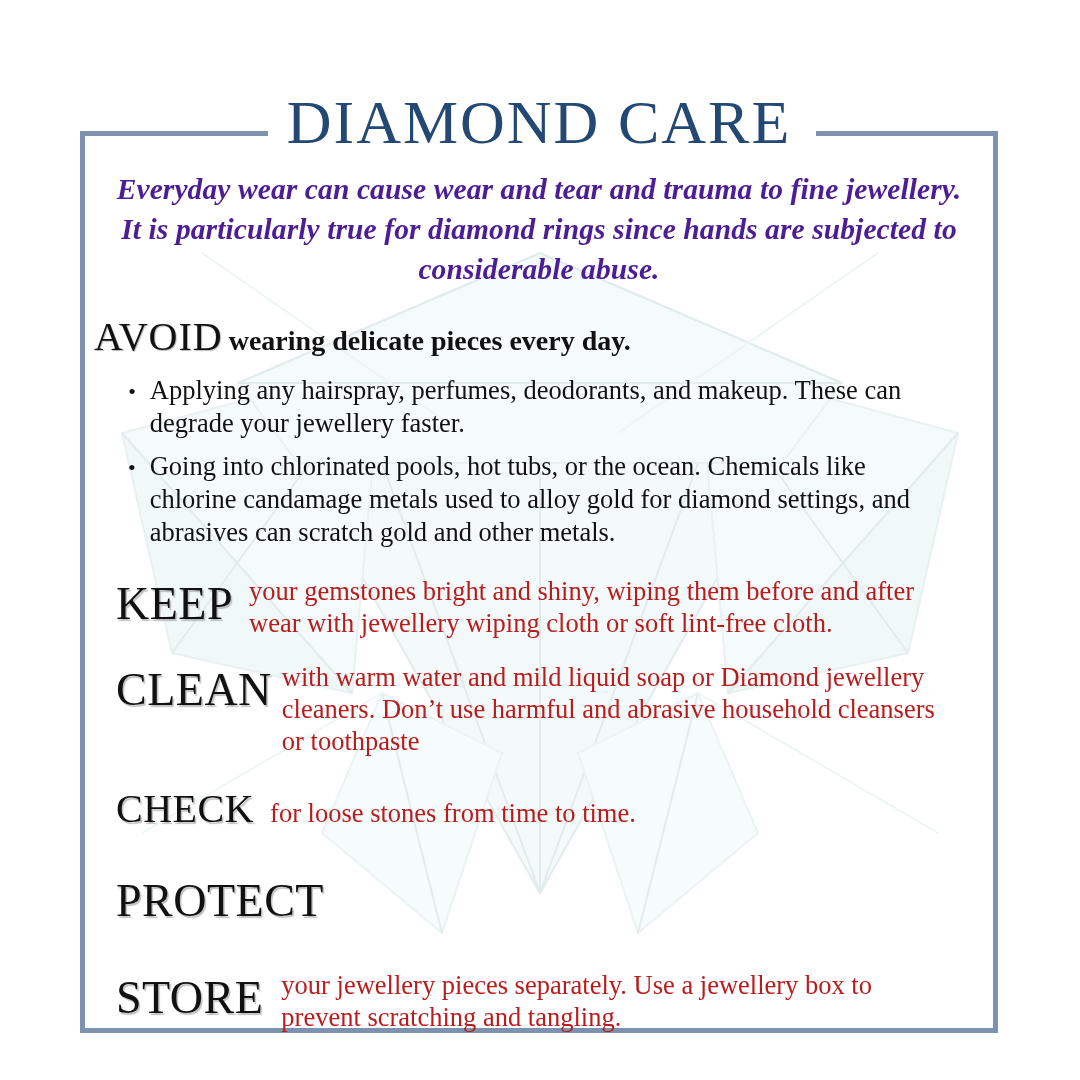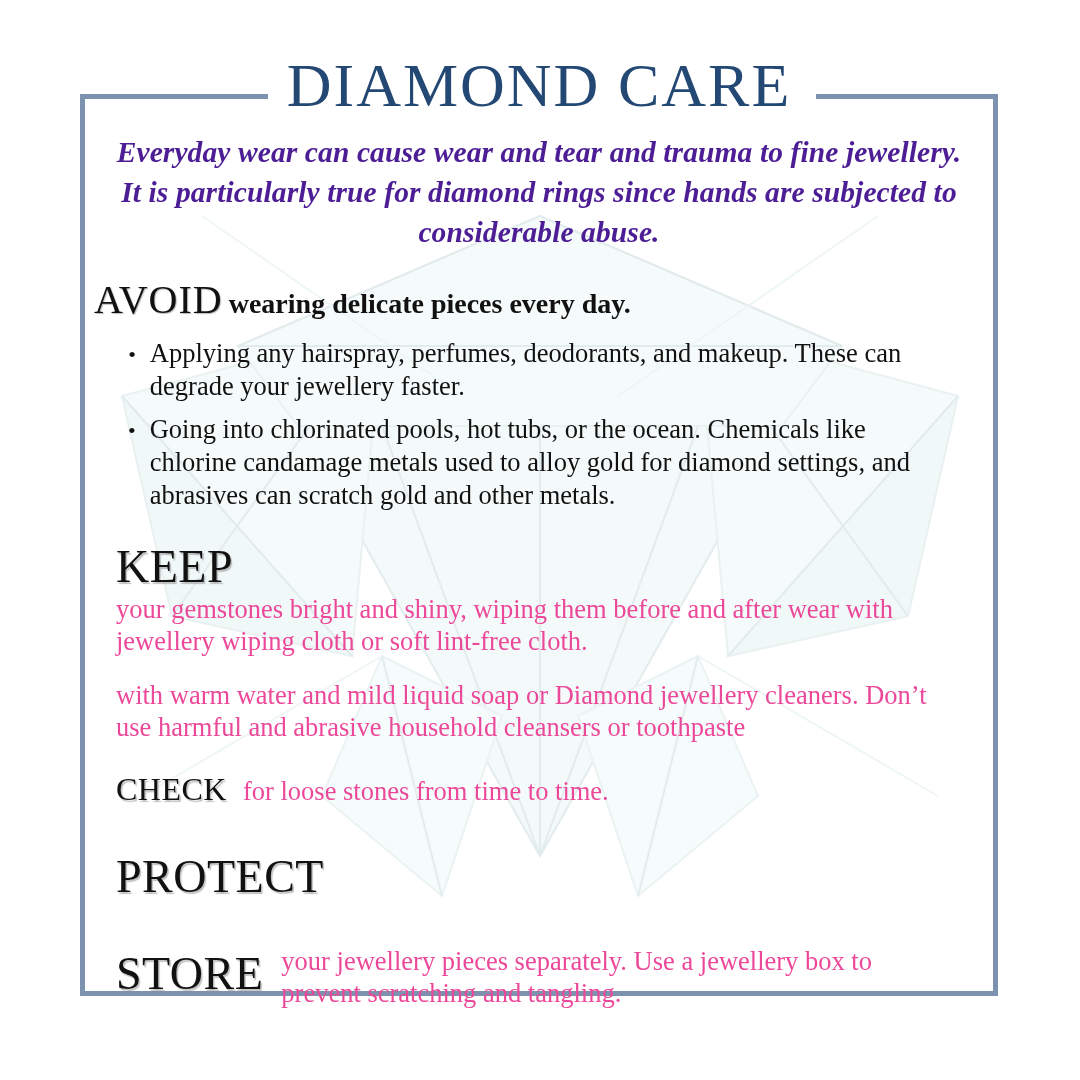--- a/index.html
+++ b/index.html
@@ -10,20 +10,21 @@
     background: #ffffff;
     font-family: "Liberation Serif", "DejaVu Serif", serif;
     overflow: hidden;
   }
 
   .poster {
     position: relative;
     width: 1080px;
     height: 805px;
     background: #ffffff;
+    margin-top: 37px;
   }
 
   
   .watermark {
     position: absolute;
     left: 82px;
     top: 96px;
     width: 916px;
     height: 898px;
     overflow: hidden;
@@ -168,30 +169,30 @@
     flex: 0 0 auto;
     color: #111;
     font-family: "Liberation Serif", "DejaVu Serif", serif;
     text-shadow: 1.5px 1.5px 1px rgba(140,140,140,.55);
     white-space: nowrap;
   }
   .kwblock .kw-body {
     flex: 1 1 auto;
     font-size: 26.5px;
     line-height: 32px;
-    color: #ec4899;
+    color: #b91c1c;
   }
 
   .kw-keep   { font-size: 46px; letter-spacing: .5px; margin-right: 16px; margin-top: 2px; }
   .kw-clean  { font-size: 46px; letter-spacing: .5px; margin-right: 10px; margin-top: 2px; }
-  .kw-check  { font-size: 32px; letter-spacing: .5px; margin-right: 16px; text-align: center; }
+  .kw-check  { font-size: 40px; letter-spacing: .5px; margin-right: 16px; text-align: center; }
   .kw-protect{ font-size: 46px; letter-spacing: .5px; margin-right: 14px; margin-top: 2px; text-align: center; }
   .kw-store  { font-size: 46px; letter-spacing: .5px; margin-right: 18px; margin-top: 2px; }
 
-  .row-keep    { margin-top: 26px; flex-direction: column; }
+  .row-keep    { margin-top: 26px; }
   .row-clean   { margin-top: 22px; }
   .row-check   { margin-top: 28px; align-items: baseline; }
   .row-protect { margin-top: 40px; }
   .row-store   { margin-top: 42px; }
 
   .row-check .kw-body { font-size: 26.5px; padding-top: 4px; }
 </style>
 </head>
 <body>
 
@@ -264,20 +265,21 @@
         <span class="bullet-text">Going into chlorinated pools, hot tubs, or the ocean. Chemicals like chlorine candamage metals used to alloy gold for diamond settings, and abrasives can scratch gold and other metals.</span>
       </div>
     </div>
 
     <div class="kwblock row-keep">
       <span class="kw kw-keep">KEEP</span>
       <span class="kw-body">your gemstones bright and shiny, wiping them before and after wear with jewellery wiping cloth or soft lint-free cloth.</span>
     </div>
 
     <div class="kwblock row-clean">
+      <span class="kw kw-clean">CLEAN</span>
       <span class="kw-body">with warm water and mild liquid soap or Diamond jewellery cleaners. Don’t use harmful and abrasive household cleansers or toothpaste</span>
     </div>
 
     <div class="kwblock row-check">
       <span class="kw kw-check">CHECK</span>
       <span class="kw-body">for loose stones from time to time.</span>
     </div>
 
     <div class="kwblock row-protect">
       <span class="kw kw-protect">PROTECT</span>

